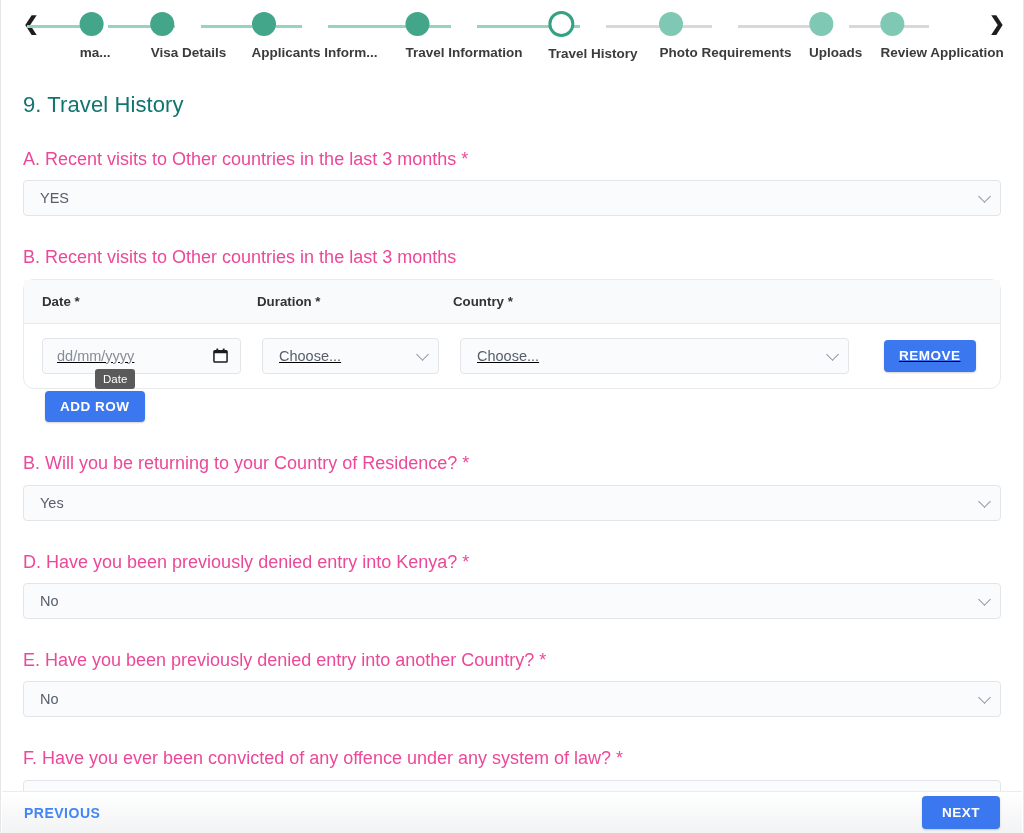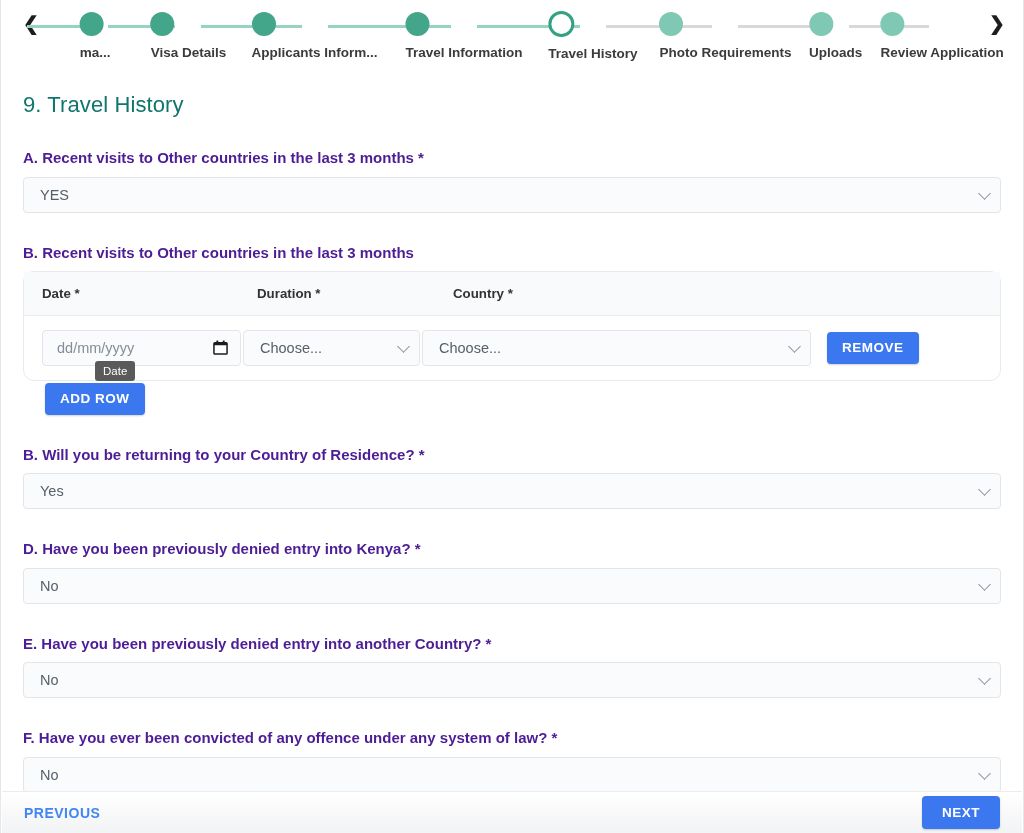--- a/index.html
+++ b/index.html
@@ -87,23 +87,23 @@
   h1.page-title {
     font-size: 22px;
     font-weight: 400;
     color: #0f766e;
     margin: 14px 0 0 0;
     letter-spacing: 0.1px;
   }
 
   .field-group { margin-top: 30px; }
   .field-label {
-    font-size: 15px;
-    font-weight: 700;
-    color: #4c1d95;
+    font-size: 18px;
+    font-weight: 400;
+    color: #ec4899;
     margin-bottom: 9px;
     line-height: 1.3;
   }
   .select-box {
     position: relative;
     height: 36px;
     background: #fafbfc;
     border: 1px solid #e3e5e8;
     border-radius: 4px;
     display: flex;
@@ -145,21 +145,22 @@
   }
   .th.c1 { width: 215px; }
   .th.c2 { width: 196px; }
   .th.c3 { flex: 1; }
 
   .trow {
     position: relative;
     display: flex;
     align-items: center;
     padding: 14px 18px 14px 18px;
-    gap: 2px;
+    gap: 21px;
+    text-decoration: underline;
   }
   .cell-date { width: 199px; }
   .cell-dur  { width: 177px; }
   .cell-ctry { width: 389px; }
 
   .date-input {
     position: relative;
     height: 36px;
     background: #fafbfc;
     border: 1px solid #e3e5e8;

